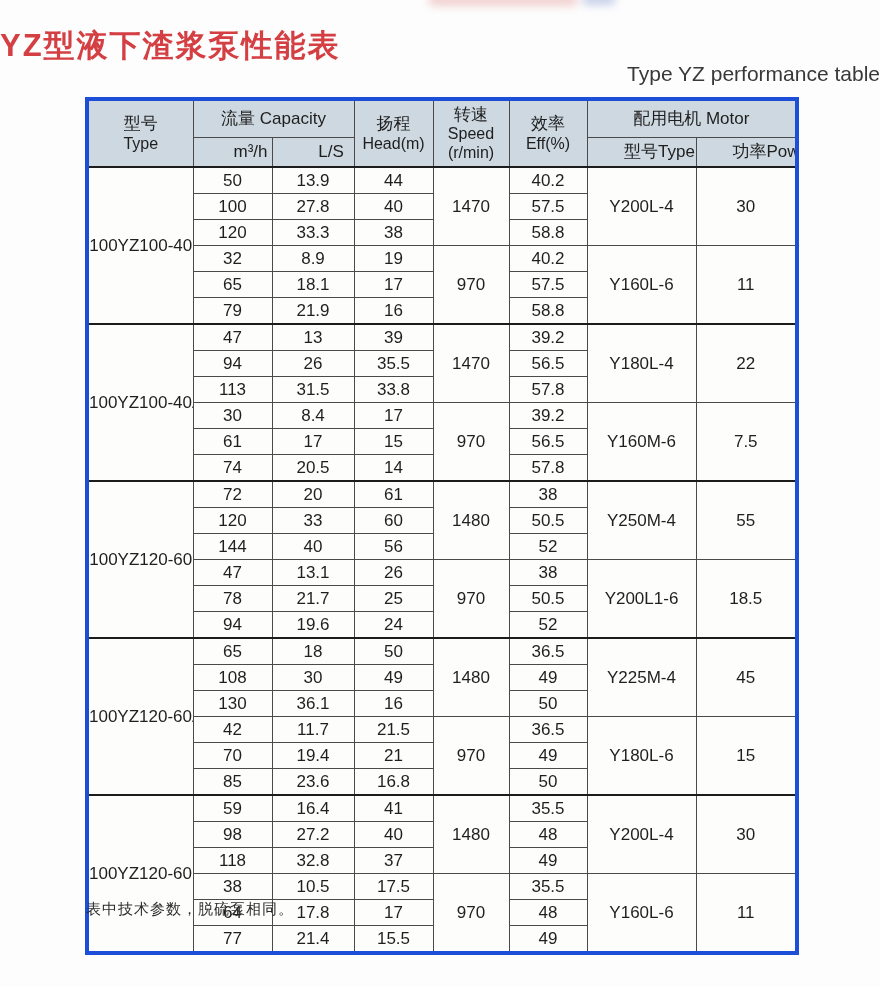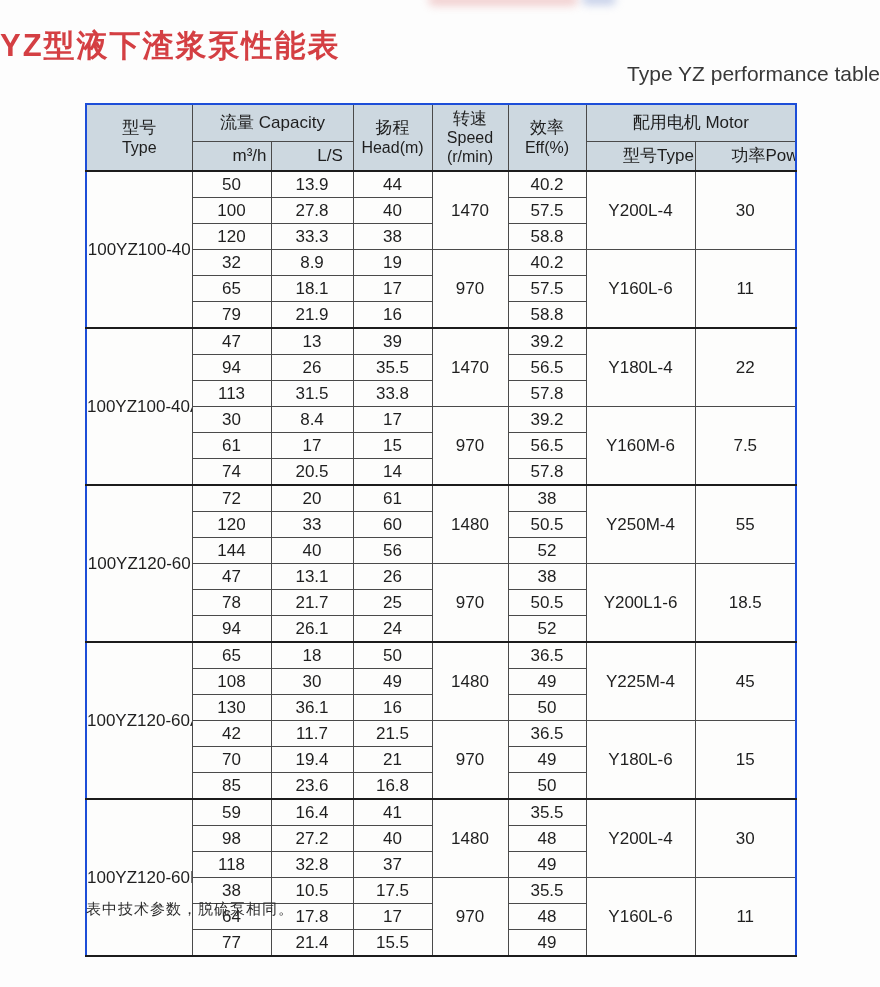--- a/index.html
+++ b/index.html
@@ -19,24 +19,24 @@
     position:absolute;top:25px;left:0;width:100%;
     text-align:left;font-size:31px;font-weight:bold;
     letter-spacing:2px;color:#d43f43;
   }
   .subtitle{
     position:absolute;top:62px;left:0;width:100%;
     text-align:right;font-size:21px;color:#383838;
   }
 
   table.perf{
-    position:absolute;left:85px;top:103px;width:710px;
+    position:absolute;left:85px;top:97px;width:710px;
     border-collapse:collapse;table-layout:fixed;
     background:#fdfdfc;
-    border:2px solid #1d4ed8;
+    border:4px solid #1d4ed8;
   }
   .perf th,.perf td{
     border:1px solid #4a4a4a;
     text-align:center;vertical-align:middle;
     padding:0;overflow:hidden;white-space:nowrap;
   }
   .perf thead th{
     background:#cdd8e0;font-weight:normal;
     font-size:17px;line-height:1.12;color:#1e1e1e;
   }
@@ -221,21 +221,21 @@
         <td rowspan="3" class="span-end">18.5</td>
       </tr>
       <tr>
         <td>78</td>
         <td>21.7</td>
         <td>25</td>
         <td>50.5</td>
       </tr>
       <tr class="group-end">
         <td>94</td>
-        <td>26.1</td>
+        <td>19.6</td>
         <td>24</td>
         <td>52</td>
       </tr>
       <tr>
         <td rowspan="6" class="model-cell">100YZ120-60A</td>
         <td>65</td>
         <td>18</td>
         <td>50</td>
         <td rowspan="3">1480</td>
         <td>36.5</td>

